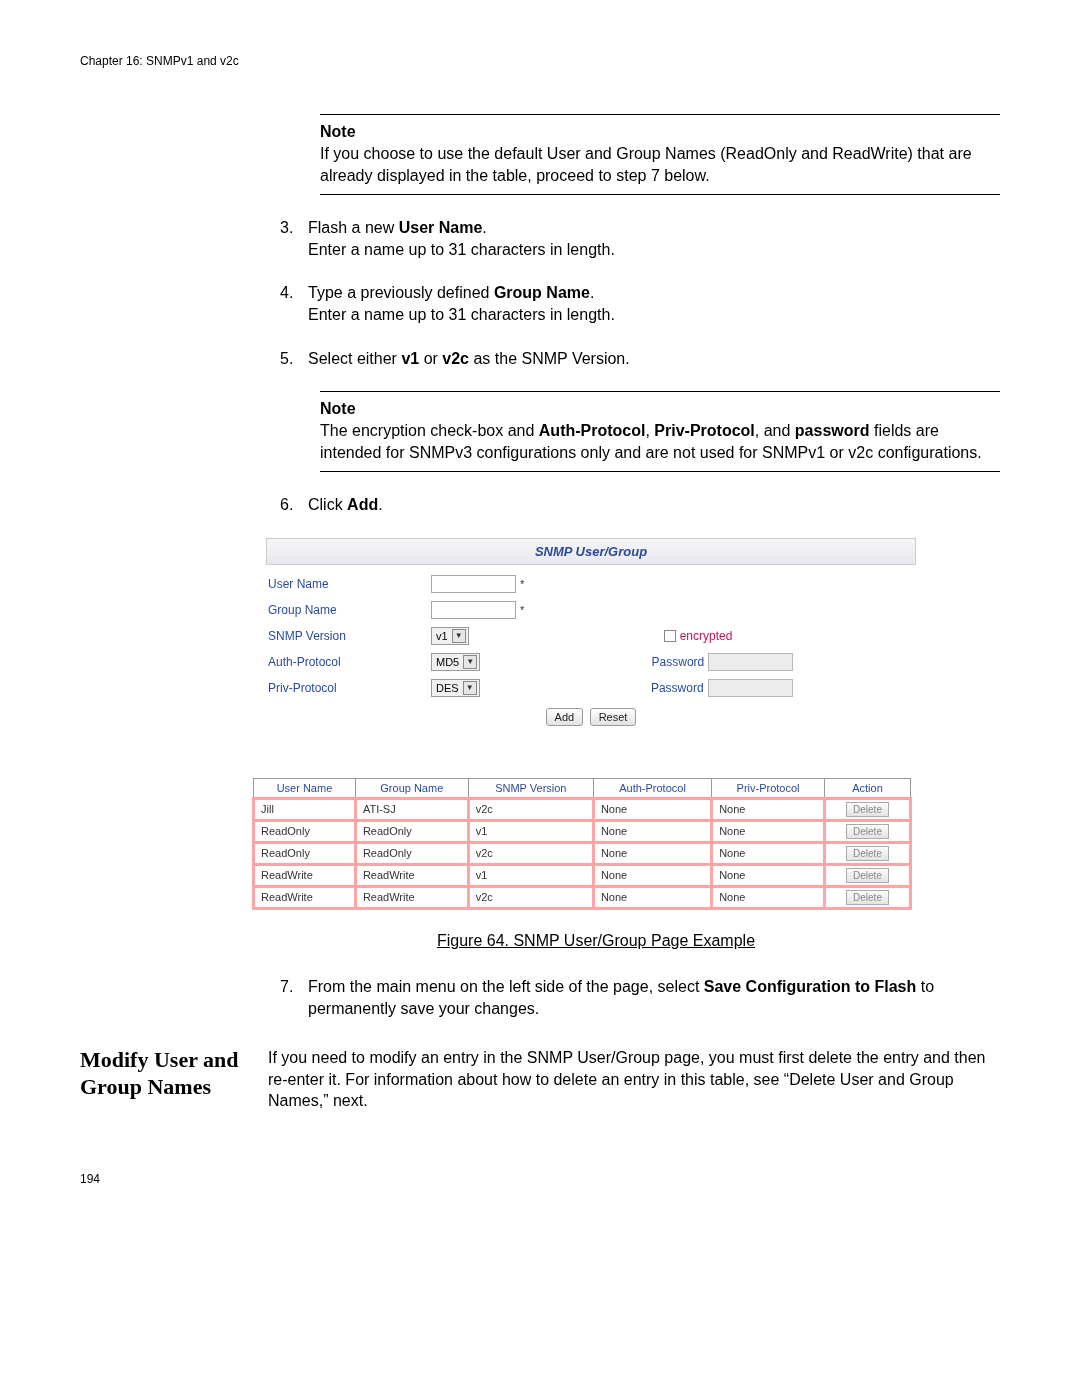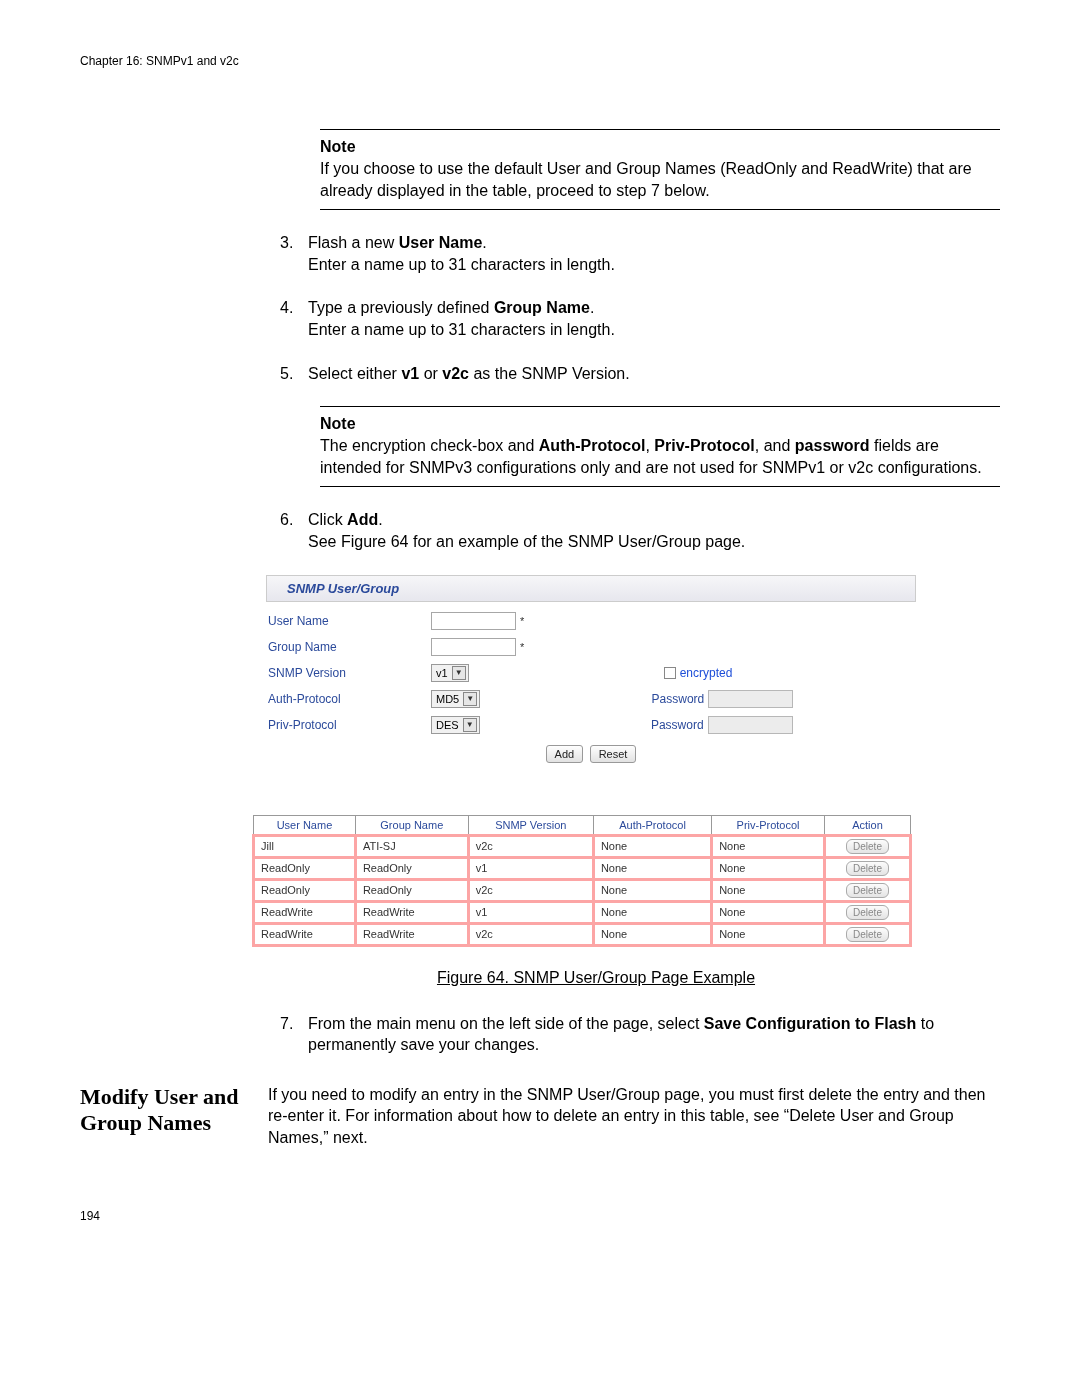--- a/index.html
+++ b/index.html
@@ -8,21 +8,21 @@
     font-size: 16px;
     margin: 0;
     padding: 54px 80px;
     background: #fff;
     color: #000;
     width: 1080px;
   }
   .chapter-header {
     font-size: 12px;
     color: #000;
-    margin-bottom: 61px;
+    margin-bottom: 46px;
   }
   .content-area {
     margin-left: 200px;
     width: 720px;
   }
   .note-block {
     border-top: 1px solid #000;
     border-bottom: 1px solid #000;
     padding: 8px 0 8px 0;
     margin-left: 40px;
@@ -49,26 +49,27 @@
   }
   .bold { font-weight: bold; }
   
   .figure-panel {
     margin: 14px 0 10px -14px;
     width: 650px;
   }
   .panel-title-bar {
     background: linear-gradient(#f6f6f8,#e7e7ee);
     border: 1px solid #ccc;
-    padding: 5px 20px;
+    padding: 5px 4px;
     font-family: Arial, sans-serif;
     font-size: 13px;
     font-weight: bold;
     font-style: italic;
     color: #2b4a9b;
+    text-align: center;
   }
   .form-area {
     padding: 8px 0 4px 0;
   }
   .form-row {
     display: flex;
     align-items: center;
     margin-bottom: 4px;
     height: 22px;
   }
@@ -127,21 +128,21 @@
   .chk {
     width: 12px;
     height: 12px;
     border: 1px solid #888;
     display: inline-block;
     margin-right: 4px;
     vertical-align: middle;
   }
   .chk-label {
     font-size: 12px;
-    color: #1d4ed8;
+    color: #be185d;
   }
   .form-buttons {
     text-align: center;
     margin-top: 8px;
   }
   .btn {
     display: inline-block;
     border: 1px solid #999;
     border-radius: 3px;
     background: linear-gradient(#fefefe,#e2e2e2);
@@ -169,21 +170,21 @@
   }
   .data-table td {
     border: 3px solid #fca5a5;
     padding: 2px 6px;
     color: #333;
     height: 18px;
   }
   .del-btn {
     display: inline-block;
     border: 1px solid #aaa;
-    border-radius: 6px;
+    border-radius: 0;
     background: linear-gradient(#fcfcfc,#e4e4e4);
     font-size: 10px;
     padding: 1px 6px;
     color: #888;
   }
   .figure-caption {
     text-align: center;
     margin-top: 22px;
     margin-bottom: 26px;
     margin-left: -14px;
@@ -251,21 +252,20 @@
     <div class="note-title">Note</div>
     <div class="note-body">
       <span>The encryption check-box and </span><span class="bold">Auth-Protocol</span><span>, </span><span class="bold">Priv-Protocol</span><span>, and </span><span class="bold">password</span><span> fields are intended for SNMPv3 configurations only and are not used for SNMPv1 or v2c configurations.</span>
     </div>
   </div>
 
   <div class="step">
     <div class="step-num">6.</div>
     <div class="step-text">
       <span>Click </span><span class="bold">Add</span><span>.</span><br>
-      <span>See Figure 64 for an example of the SNMP User/Group page.</span>
     </div>
   </div>
 
   <div class="figure-panel">
     <div class="panel-title-bar">SNMP User/Group</div>
     <div class="form-area">
       <div class="form-row">
         <div class="form-label">User Name</div>
         <div class="tiny-input"></div>
         <div class="asterisk">*</div>

